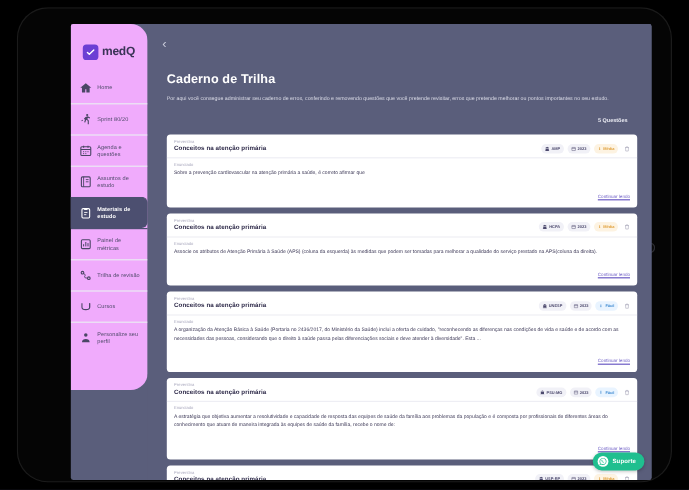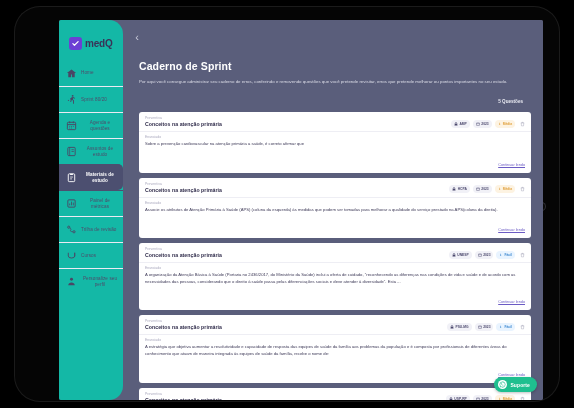--- a/index.html
+++ b/index.html
@@ -35,25 +35,24 @@
     width: 484px; height: 380px;
     background: #5a5e7b;
     overflow: hidden;
     border-radius: 2px;
   }
 
   
   .sidebar {
     position: absolute;
     left: 0; top: 0;
-    width: 64px; height: 380px;
-    background: #14b8a6;
+    width: 64px; height: 305px;
+    background: #f0abfc;
     border-top-right-radius: 14px;
     border-bottom-right-radius: 14px;
-    text-align: center;
   }
   .brand {
     display: flex; align-items: center; gap: 3px;
     padding: 12px 0 0 10px;
     height: 34px;
   }
   .brand-mark {
     width: 13px; height: 13px;
     border-radius: 3px;
     background: #6c3fd4;
@@ -320,21 +319,21 @@
           </div>
 
         </div>
       </div>
 
       <div class="content">
 
         <div class="back-btn">‹</div>
 
         <div class="page-head">
-          <div class="page-title">Caderno de Sprint</div>
+          <div class="page-title">Caderno de Trilha</div>
           <div class="page-desc">Por aqui você consegue administrar seu caderno de erros, conferindo e removendo questões que você pretende revisitar, erros que pretende melhorar ou pontos importantes no seu estudo.</div>
           <div class="count-row">
             <span class="count-text">5 Questões</span>
           </div>
         </div>
 
         <div class="cards">
 
           <div class="card">
             <div class="card-top">

